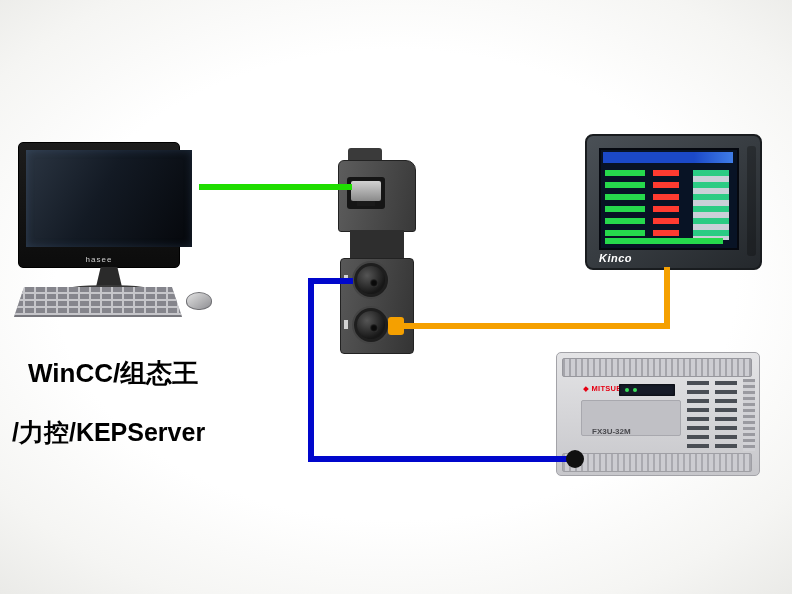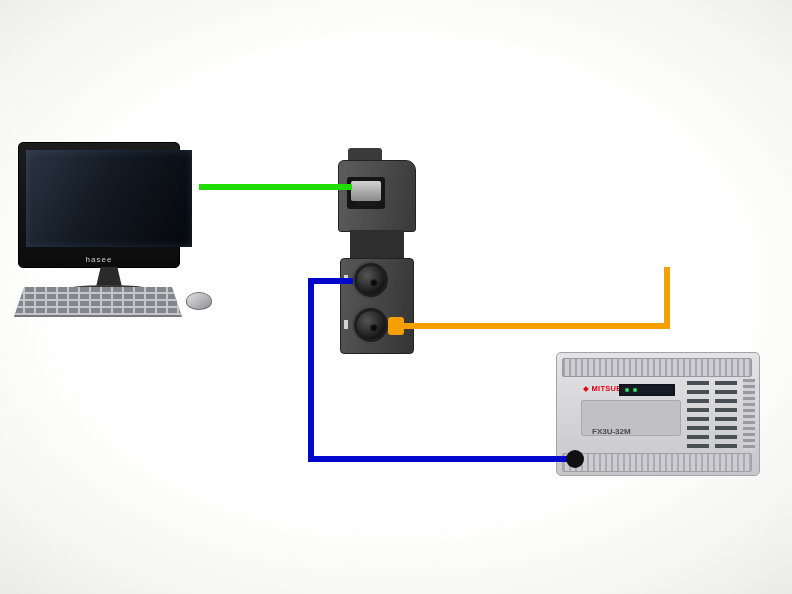--- a/index.html
+++ b/index.html
@@ -128,40 +128,53 @@
       <div class="din din-1">
         <div class="din-pin"></div>
       </div>
       <div class="din din-2">
         <div class="din-pin"></div>
       </div>
     </div>
   </div>
   <div class="abs plug-orange"></div>
 
+  <div class="abs hmi">
+    <div class="hmi-screen">
+      <div class="hmi-bar-top"></div>
+      <div class="hmi-col hmi-col-labels"></div>
+      <div class="hmi-col hmi-col-values"></div>
+      <div class="hmi-col hmi-col-right"></div>
+      <div class="hmi-bar-bottom"></div>
+    </div>
+    <div class="hmi-side"></div>
+    <div class="hmi-brand">Kinco</div>
+  </div>
 
   <div class="abs plc">
     <div class="plc-top"></div>
     <div class="plc-logo">
       <span>◆</span>
       <span>MITSUBISHI</span>
     </div>
     <div class="plc-display">
       <div class="plc-led led-a"></div>
       <div class="plc-led led-b"></div>
     </div>
     <div class="plc-cover">
       <div class="plc-model">FX3U-32M</div>
     </div>
     <div class="plc-vent vent-1"></div>
     <div class="plc-vent vent-2"></div>
     <div class="plc-sideterm"></div>
     <div class="plc-bottom"></div>
   </div>
 
+  <div class="abs big-label lbl-pc1">WinCC/组态王</div>
+  <div class="abs big-label lbl-pc2">/力控/KEPServer</div>
 
   <svg class="wires" width="792" height="594" viewBox="0 0 792 594">
     <path d="M 199 187 H 352" fill="none" stroke-width="6" stroke="#1fdd00"></path>
     <path d="M 390 326 H 667 V 267" fill="none" stroke-width="6" stroke="#f5a000"></path>
     <path d="M 353 281 H 311 V 459 H 568" fill="none" stroke-width="6" stroke="#0007cc"></path>
     <circle cx="575" cy="459" r="9" fill="#101010"></circle>
   </svg>
 
 </div>
 

